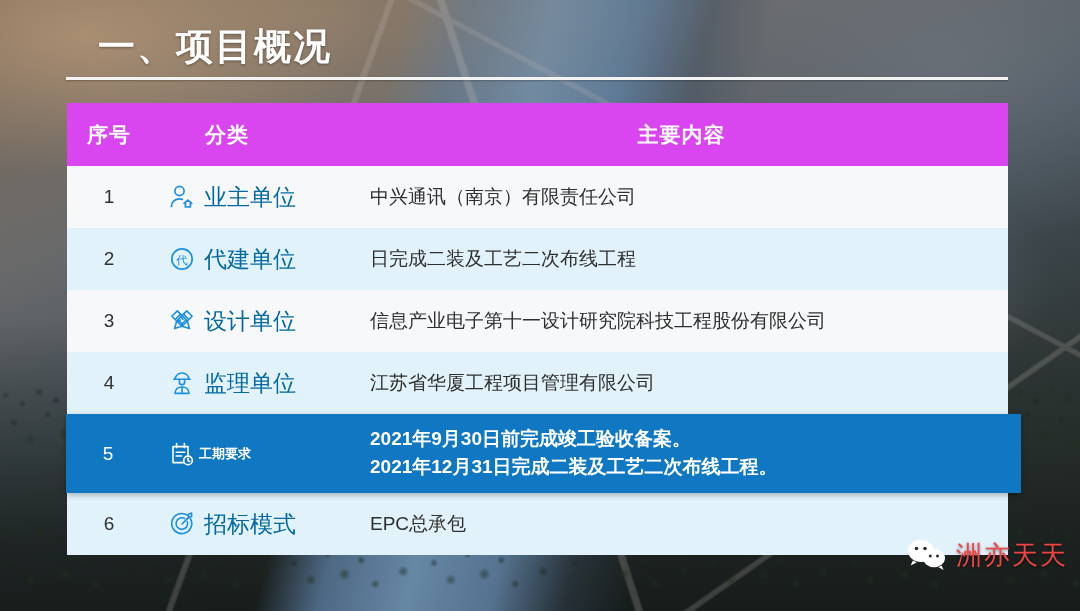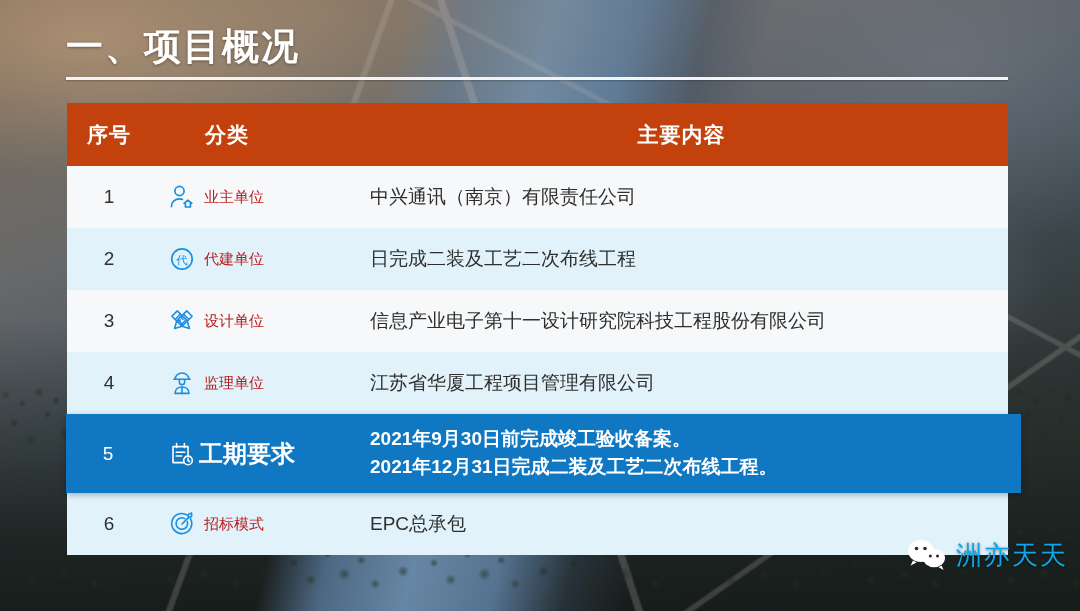--- a/index.html
+++ b/index.html
@@ -96,20 +96,21 @@
     width: 942px;
   }
   .slide-title {
     color: #ffffff;
     font-size: 37px;
     font-weight: bold;
     letter-spacing: 2px;
     line-height: 1.15;
     text-shadow: 0 1px 3px rgba(0,0,0,.35);
     white-space: nowrap;
+    margin-left: 32px;
   }
   .title-rule {
     margin-top: 8px;
     height: 3px;
     background: #f3f3f3;
     width: 942px;
     box-shadow: 0 1px 2px rgba(0,0,0,.25);
   }
 
   
@@ -137,21 +138,21 @@
     gap: 7px;
     padding-left: 16px;
     box-sizing: border-box;
   }
   .c-main {
     flex: 1 1 auto;
     padding-left: 4px;
   }
 
   .header-row {
-    background: #c2410c;
+    background: #d946ef;
     height: 63px;
   }
   .header-row .c-no,
   .header-row .c-cat,
   .header-row .c-main {
     color: #ffffff;
     font-size: 21px;
     font-weight: bold;
     letter-spacing: 1px;
   }
@@ -167,36 +168,36 @@
 
   .body-row {
     height: 62px;
     font-size: 19px;
     color: #2f2f2f;
   }
   .body-row.odd  { background: #f7f8fa; }
   .body-row.even { background: #e2f2fb; }
 
   .body-row .c-no { font-size: 19px; color: #303030; }
-  .cat-label { font-size: 15px; color: #b91c1c; white-space: nowrap; }
+  .cat-label { font-size: 23px; color: #0369a1; white-space: nowrap; }
   .main-text { font-size: 19px; color: #2f2f2f; white-space: nowrap; }
 
   
   .row-highlight {
     background: #1078c2;
     height: 79px;
     width: 955px;
     margin-left: -1px;
     box-shadow: 0 2px 6px rgba(0,0,0,.28);
     z-index: 3;
   }
   .row-highlight .c-no { color: #ffffff; font-size: 19px; }
   .row-highlight .cat-label {
     color: #ffffff;
-    font-size: 24px;
+    font-size: 13px;
     font-weight: bold;
     letter-spacing: 0;
   }
   .row-highlight .c-cat { gap: 2px; padding-left: 17px; }
   .row-highlight .c-main { padding-left: 5px; }
   .hl-lines {
     display: flex;
     flex-direction: column;
     gap: 3px;
     font-weight: bold;
@@ -223,21 +224,21 @@
   .watermark {
     position: absolute;
     right: 12px;
     bottom: 38px;
     display: flex;
     align-items: center;
     gap: 8px;
     z-index: 5;
   }
   .wm-text {
-    color: #0ea5e9;
+    color: #ef4444;
     font-size: 26px;
     letter-spacing: 2px;
     text-shadow: 0 1px 3px rgba(0,0,0,.5);
     white-space: nowrap;
   }
   .wm-logo { width: 42px; height: 36px; flex: none; }
 </style>
 </head>
 <body>
 

